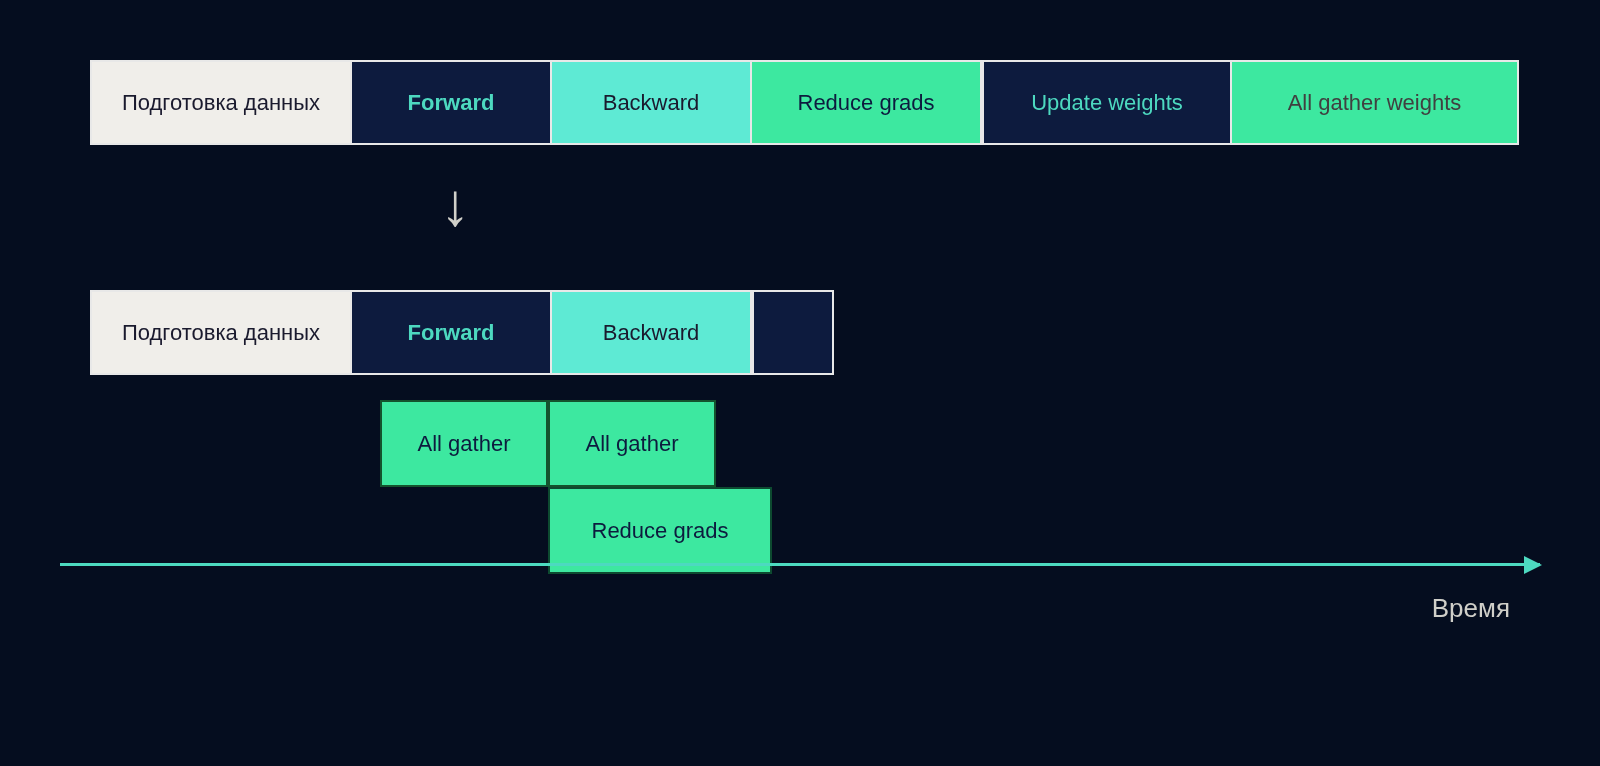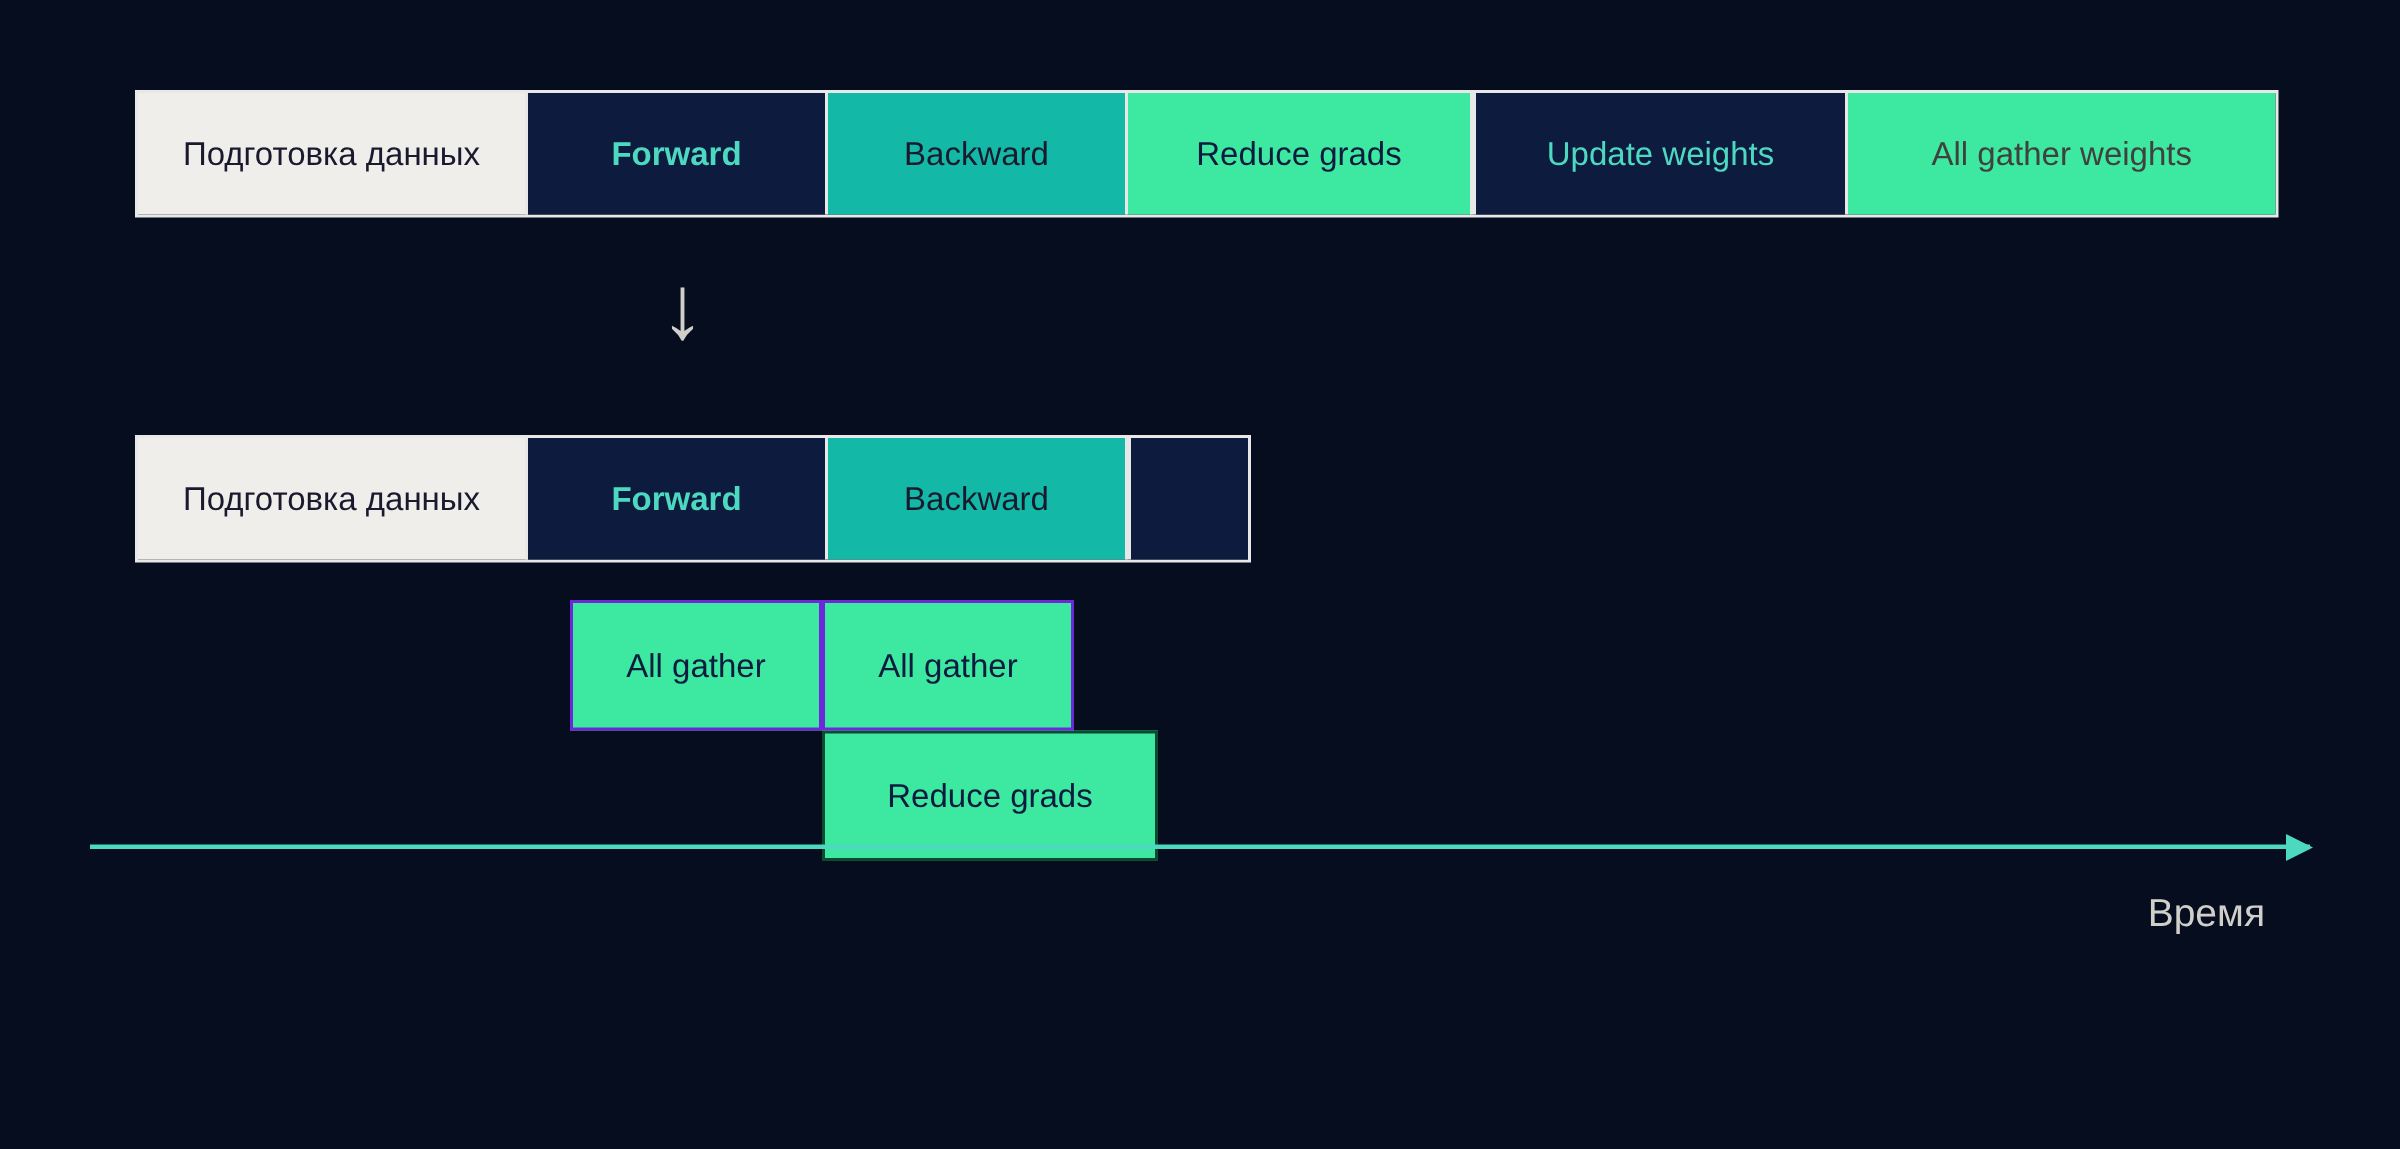--- a/index.html
+++ b/index.html
@@ -52,21 +52,21 @@
 
     .cell-forward {
       width: 200px;
       background-color: #0d1b3e;
       color: #4dd9c0;
       font-weight: bold;
     }
 
     .cell-backward {
       width: 200px;
-      background-color: #14b8a6;
+      background-color: #5eead4;
       color: #1a1a2e;
     }
 
     .cell-reduce {
       width: 230px;
       background-color: #3de8a0;
       color: #0d1b3e;
     }
 
     .cell-update {
@@ -122,21 +122,21 @@
     .row-gather {
       display: flex;
       gap: 0px;
       margin-bottom: 0px;
     }
 
     .gather-box {
       width: 168px;
       height: 87px;
       background-color: #3de8a0;
-      border: 2px solid #6d28d9;
+      border: 2px solid #14532d;
       display: flex;
       align-items: center;
       justify-content: center;
       font-size: 22px;
       font-weight: 500;
       color: #0d1b3e;
     }
 
     .reduce-box-row {
       margin-top: 0px;

